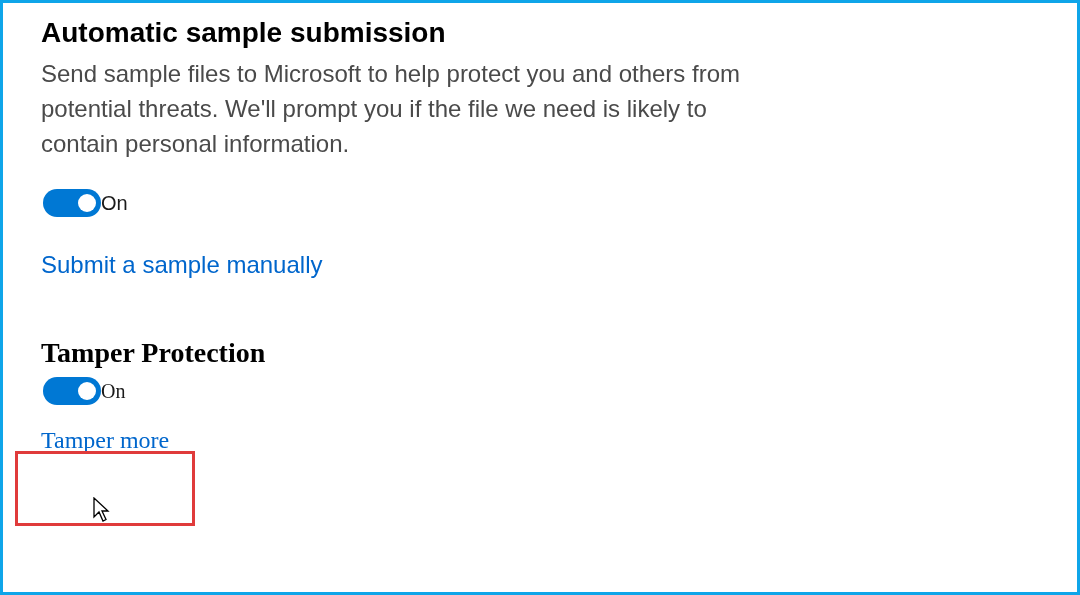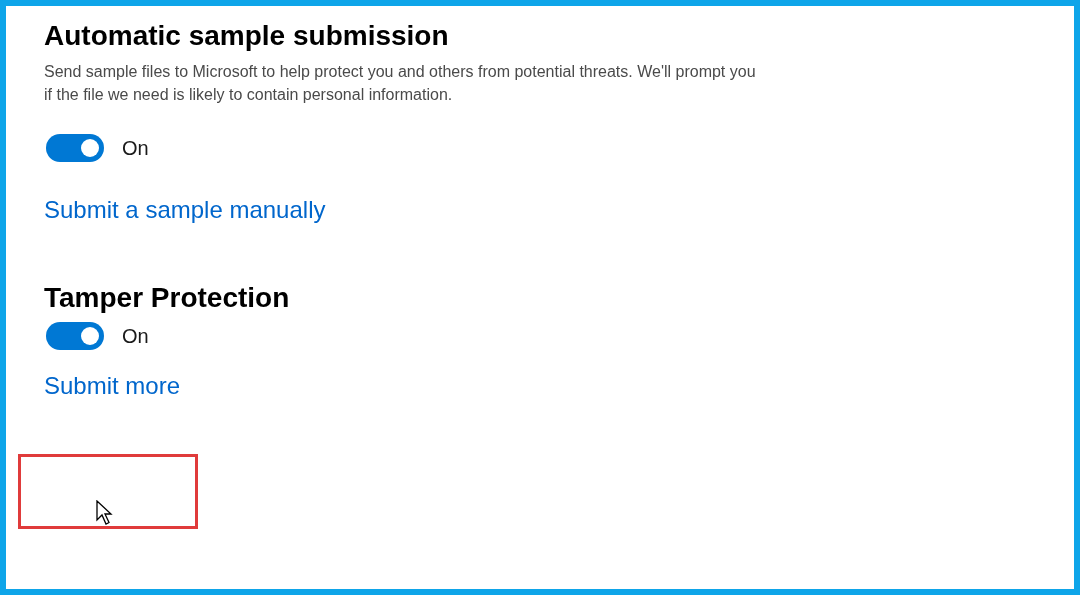--- a/index.html
+++ b/index.html
@@ -8,46 +8,45 @@
       padding: 0;
     }
     body {
       font-family: "Segoe UI", -apple-system, BlinkMacSystemFont, sans-serif;
       background: #ffffff;
       width: 1080px;
       height: 595px;
       overflow: hidden;
     }
     .container {
-      border: 6px solid #0ea5e9;
+      border: 3px solid #0ea5e9;
       width: 1080px;
       height: 595px;
       padding: 14px 38px 20px 38px;
       position: relative;
     }
     .section {
       margin-bottom: 58px;
     }
     .section-title {
       font-size: 28px;
       font-weight: 600;
       color: #000000;
       margin-bottom: 8px;
     }
     .section-description {
-      font-size: 16px;
+      font-size: 24px;
       color: #4a4a4a;
       line-height: 1.45;
       max-width: 720px;
       margin-bottom: 28px;
     }
     .toggle-row {
       display: flex;
       align-items: center;
-      gap: 18px;
       margin-bottom: 34px;
       padding-left: 2px;
     }
     .toggle {
       width: 58px;
       height: 28px;
       background: #0078d4;
       border-radius: 14px;
       position: relative;
       cursor: pointer;
@@ -79,20 +78,21 @@
       top: 448px;
       width: 180px;
       height: 75px;
       pointer-events: none;
     }
     .tamper-section .toggle-row {
       margin-bottom: 22px;
     }
     .tamper-section {
       position: relative;
+      font-family: Liberation Serif, serif;
     }
     .cursor-icon {
       position: absolute;
       left: 90px;
       top: 494px;
       pointer-events: none;
     }
   </style>
 </head>
 <body>
@@ -111,21 +111,21 @@
   </div>
 
   <div class="section tamper-section">
     <h2 class="section-title">Tamper Protection</h2>
     <div class="toggle-row">
       <div class="toggle">
         <div class="toggle-knob"></div>
       </div>
       <span class="toggle-label">On</span>
     </div>
-    <a class="link">Submit more</a>
+    <a class="link">Tamper more</a>
   </div>
 
   <div class="highlight-box"></div>
 
   <svg class="cursor-icon" width="20" height="26" viewBox="0 0 20 26">
     <path d="M 1 1 L 1 20 L 6 15 L 10 24 L 13 22.5 L 9 14 L 15 14 Z" fill="#ffffff" stroke="#000000" stroke-width="1.3"></path>
   </svg>
 </div>
 
 </body></html>

